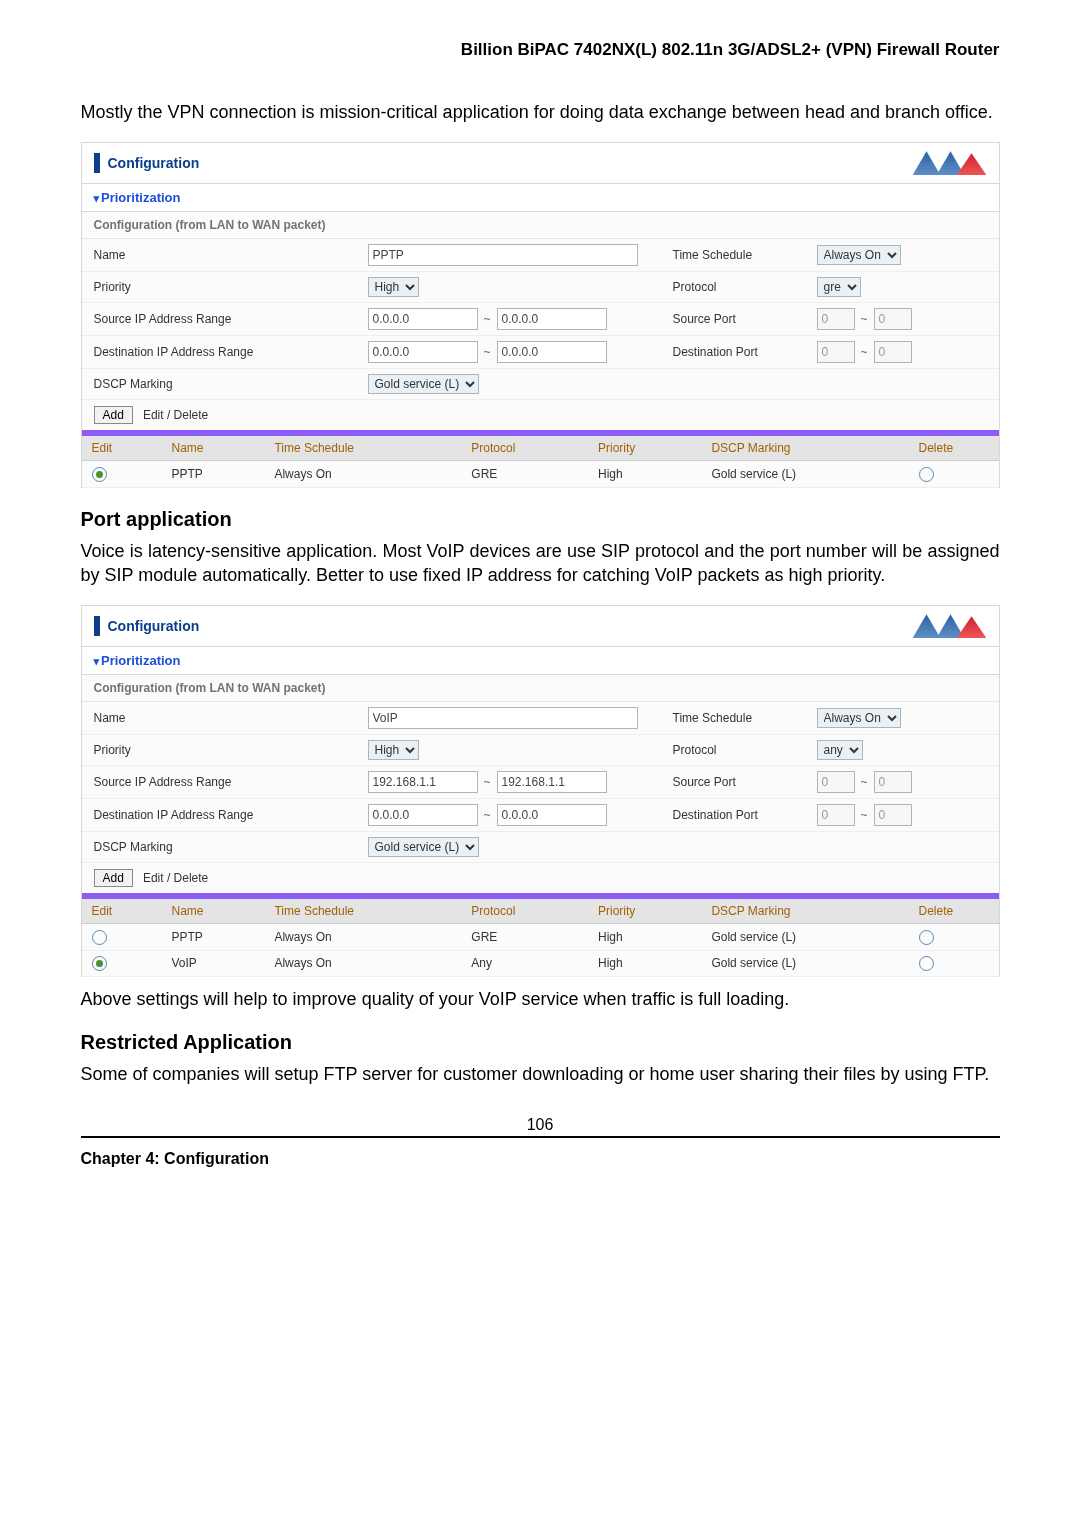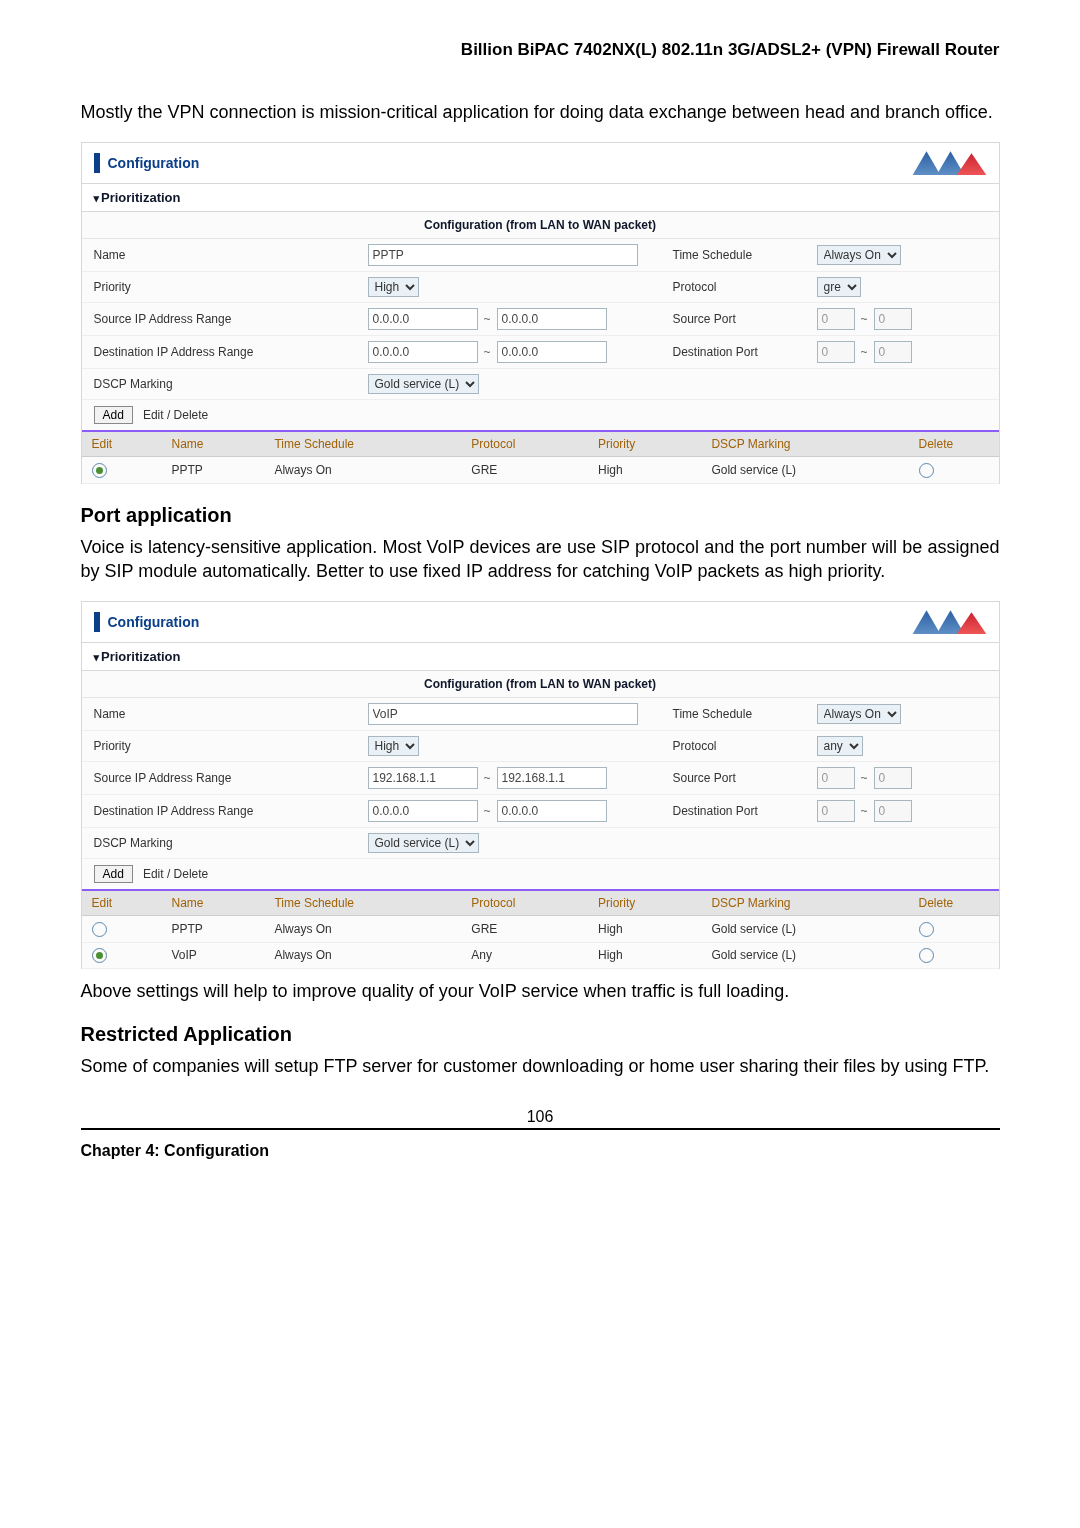--- a/index.html
+++ b/index.html
@@ -68,39 +68,38 @@
   }
   .logo-shape2 {
     width: 30px; height: 22px;
     background: linear-gradient(#c23,#e55);
     clip-path: polygon(0 100%, 50% 0, 100% 100%);
     margin-left: -8px;
     position: relative;
     top: 2px;
   }
   .section-label {
-    color: #0f172a;
+    color: #1d4ed8;
     font-weight: bold;
     font-size: 13px;
     padding: 6px 12px;
     border-bottom: 1px solid #d8d8d8;
   }
   .section-label span.caret::before {
     content: "▾";
     font-size: 11px;
     margin-right: 2px;
   }
   .section-sub {
     font-size: 12px;
     font-weight: bold;
     padding: 6px 12px;
     border-bottom: 1px solid #e5e5e5;
-    color: #0f172a;
+    color: #737373;
     background: #fbfbfb;
-    text-align: center;
   }
   .form-row {
     display: flex;
     align-items: center;
     border-bottom: 1px solid #eee;
     font-size: 12px;
     background: #fbfbfb;
   }
   .form-cell {
     padding: 5px 12px;
@@ -123,21 +122,21 @@
     border: 1px solid #a8b6c0;
     background: #eaf1f6;
     font-size: 12px;
     padding: 0 2px;
     height: 20px;
     color: #333;
   }
   .tilde { color: #666; font-size:12px; padding:0 2px;}
   .btn-row {
     padding: 6px 12px;
-    border-bottom: 2px solid #8b5cf6;
+    border-bottom: 6px solid #8b5cf6;
     background: #fbfbfb;
     font-size: 12px;
     color:#333;
   }
   button.btn {
     border: 1px solid #888;
     background: #f2f2f2;
     font-size: 12px;
     padding: 1px 8px;
   }

